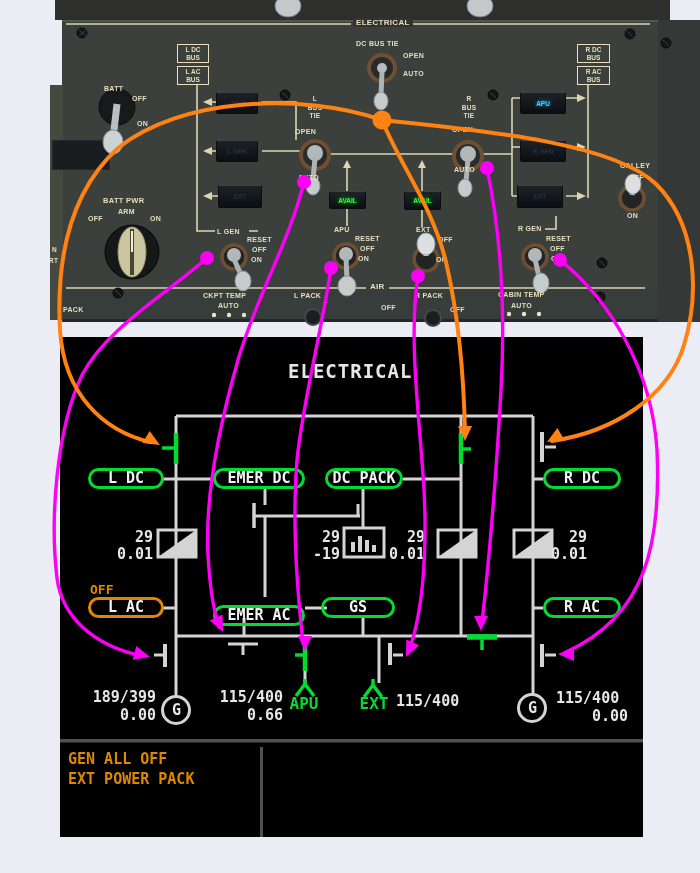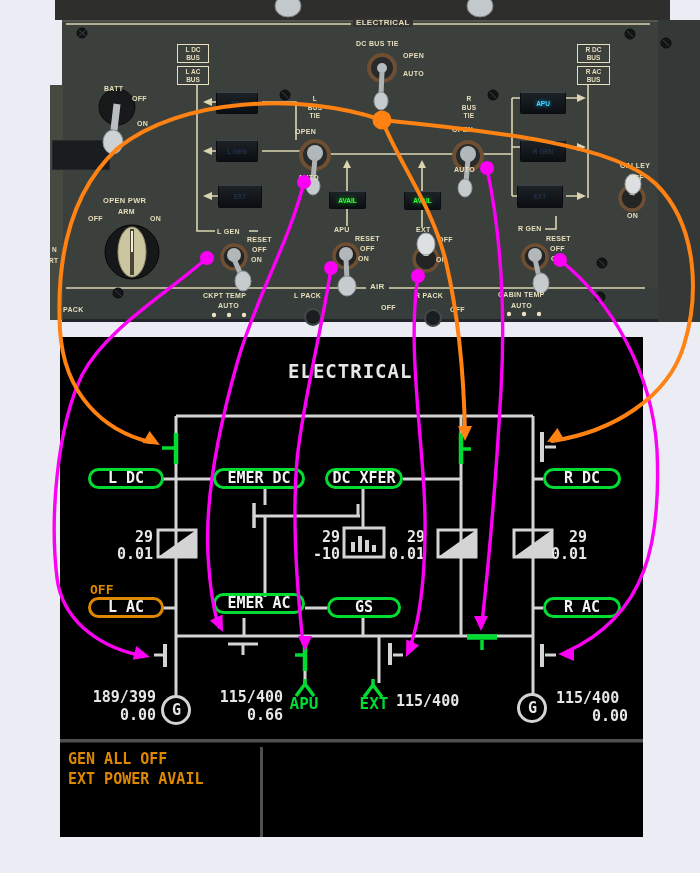--- a/index.html
+++ b/index.html
@@ -205,21 +205,21 @@
 
   <div class="pbtn" style="left:216px;top:92px;width:42px;height:22px;">APU</div>
   <div class="pbtn" style="left:216px;top:140px;width:42px;height:22px;">L GEN</div>
   <div class="pbtn" style="left:218px;top:185px;width:44px;height:23px;">EXT</div>
   <div class="pbtn lit-cyan" style="left:520px;top:92px;width:46px;height:22px;">APU</div>
   <div class="pbtn" style="left:520px;top:140px;width:46px;height:22px;">R GEN</div>
   <div class="pbtn" style="left:517px;top:185px;width:46px;height:23px;">EXT</div>
   <div class="pbtn lit-green" style="left:329px;top:191px;width:37px;height:18px;">AVAIL</div>
   <div class="pbtn lit-green" style="left:404px;top:191px;width:37px;height:19px;">AVAIL</div>
 
-  <div class="plabel" style="left:103px;top:196px;font-size:7.5px;">OPEN PWR</div>
+  <div class="plabel" style="left:103px;top:196px;font-size:7.5px;">BATT PWR</div>
   <div class="plabel" style="left:118px;top:208px;">ARM</div>
   <div class="plabel" style="left:88px;top:215px;">OFF</div>
   <div class="plabel" style="left:150px;top:215px;">ON</div>
 
   <div class="plabel" style="left:217px;top:228px;">L GEN</div>
   <div class="plabel" style="left:247px;top:236px;">RESET</div>
   <div class="plabel" style="left:252px;top:246px;">OFF</div>
   <div class="plabel" style="left:251px;top:256px;">ON</div>
 
   <div class="plabel" style="left:334px;top:226px;">APU</div>
@@ -324,51 +324,51 @@
       <circle cx="472" cy="371" r="13.5" fill="none" stroke="#d4d4d4" stroke-width="3"></circle>
 
       <rect x="0" y="402" width="583" height="3.5" fill="#4f4f4f"></rect>
       <rect x="200" y="410" width="3" height="90" fill="#4f4f4f"></rect>
     </svg>
 
     <div class="dtext dtitle" style="left:228px;top:26px;width:118px;">ELECTRICAL</div>
 
     <div class="dbox" style="left:28px;top:131px;width:76px;">L DC</div>
     <div class="dbox" style="left:153px;top:131px;width:92px;">EMER DC</div>
-    <div class="dbox" style="left:265px;top:131px;width:78px;">DC XFER</div>
+    <div class="dbox" style="left:265px;top:131px;width:78px;">DC PACK</div>
     <div class="dbox" style="left:483px;top:131px;width:78px;">R DC</div>
     <div class="dtext amb" style="left:30px;top:244px;font-size:13px;">OFF</div>
     <div class="dbox amber" style="left:28px;top:260px;width:76px;">L AC</div>
-    <div class="dbox" style="left:153px;top:256px;width:92px;">EMER AC</div>
-    <div class="dbox" style="left:267px;top:260px;width:74px;">GS</div>
+    <div class="dbox" style="left:153px;top:268px;width:92px;">EMER AC</div>
+    <div class="dbox" style="left:261px;top:260px;width:74px;">GS</div>
     <div class="dbox" style="left:483px;top:260px;width:78px;">R AC</div>
 
     <div class="dtext ra" style="left:23px;top:192px;width:70px;">29</div>
     <div class="dtext ra" style="left:23px;top:209px;width:70px;">0.01</div>
     <div class="dtext ra" style="left:210px;top:192px;width:70px;">29</div>
-    <div class="dtext ra" style="left:210px;top:209px;width:70px;">-10</div>
+    <div class="dtext ra" style="left:210px;top:209px;width:70px;">-19</div>
     <div class="dtext ra" style="left:295px;top:192px;width:70px;">29</div>
     <div class="dtext ra" style="left:295px;top:209px;width:70px;">0.01</div>
     <div class="dtext ra" style="left:457px;top:192px;width:70px;">29</div>
     <div class="dtext ra" style="left:457px;top:209px;width:70px;">0.01</div>
 
     <div class="dtext ra" style="left:16px;top:352px;width:80px;">189/399</div>
     <div class="dtext ra" style="left:16px;top:370px;width:80px;">0.00</div>
     <div class="dtext" style="left:107px;top:365px;width:19px;text-align:center;">G</div>
     <div class="dtext ra" style="left:143px;top:352px;width:80px;">115/400</div>
     <div class="dtext ra" style="left:143px;top:370px;width:80px;">0.66</div>
     <div class="dtext grn" style="left:225px;top:358px;width:38px;text-align:center;font-size:16px;">APU</div>
     <div class="dtext grn" style="left:297px;top:358px;width:34px;text-align:center;font-size:16px;">EXT</div>
     <div class="dtext" style="left:336px;top:356px;">115/400</div>
     <div class="dtext" style="left:496px;top:353px;">115/400</div>
     <div class="dtext ra" style="left:488px;top:371px;width:80px;">0.00</div>
     <div class="dtext" style="left:463px;top:363px;width:19px;text-align:center;">G</div>
 
     <div class="dtext amb" style="left:8px;top:414px;">GEN ALL OFF</div>
-    <div class="dtext amb" style="left:8px;top:434px;">EXT POWER AVAIL</div>
+    <div class="dtext amb" style="left:8px;top:434px;">EXT POWER PACK</div>
   </div>
 
   <svg width="700" height="873" style="z-index:60;pointer-events:none;">
     <g stroke="#fb00f5" stroke-width="3.4" fill="none" stroke-linecap="round">
       <path d="M207,258 C165,295 105,330 82,375 C56,430 50,520 57,578 C62,618 95,645 138,655"></path>
       <path d="M304,182 C290,240 255,300 238,360 C218,430 205,500 208,555 C210,590 214,612 219,627"></path>
       <path d="M331,268 C322,330 303,400 297,460 C292,520 296,580 303,643"></path>
       <path d="M418,276 C408,340 420,420 424,490 C427,545 424,610 409,650"></path>
       <path d="M487,168 C500,230 506,300 501,390 C496,480 489,560 482,623"></path>
       <path d="M560,260 C610,300 652,370 657,450 C661,540 648,615 566,652"></path>

